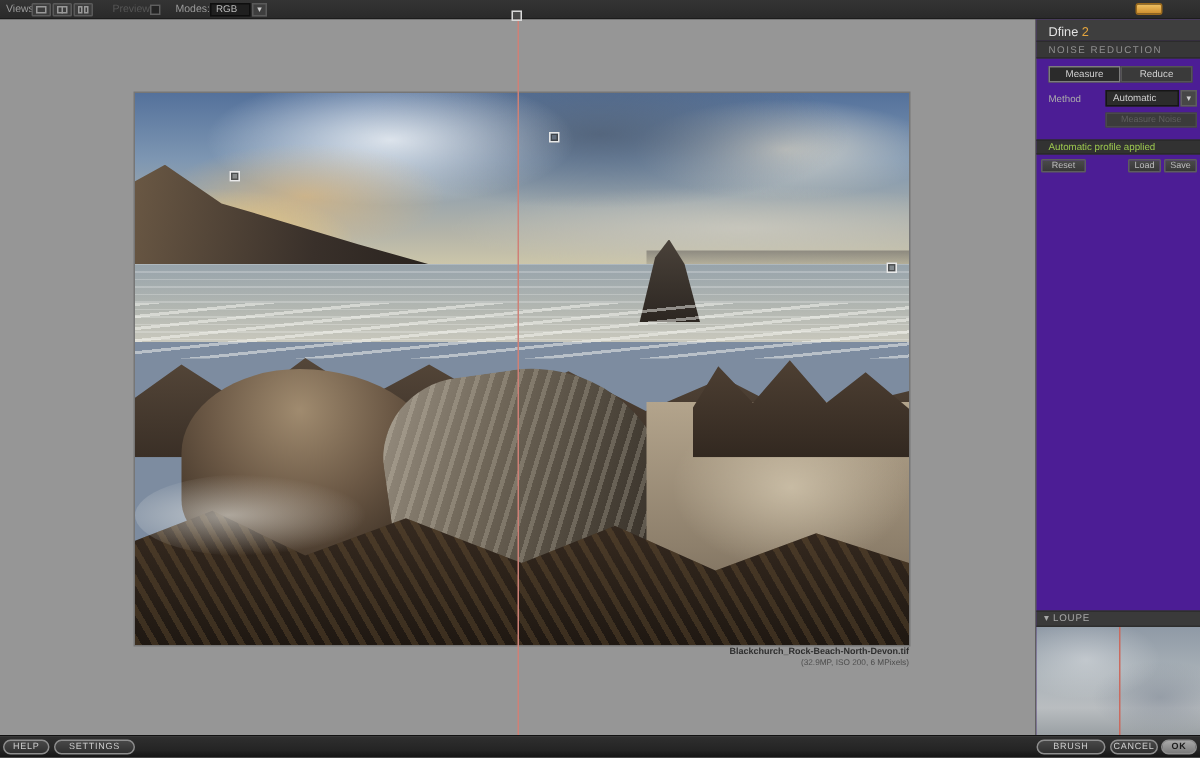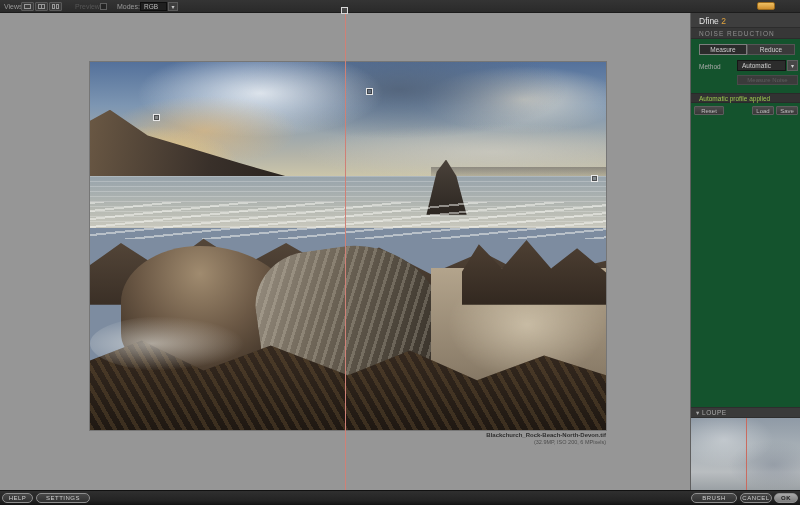--- a/index.html
+++ b/index.html
@@ -70,21 +70,21 @@
     background:radial-gradient(ellipse at 40% 50%, rgba(244,244,238,.85), rgba(244,244,238,0) 70%);}
 
   .marker{position:absolute;width:7px;height:7px;border:1px solid rgba(238,238,238,.95);background:rgba(90,90,90,.35);box-shadow:inset 0 0 0 1px rgba(40,40,40,.6);}
   .caption{position:absolute;left:90px;top:419px;width:516px;text-align:right;line-height:7px;}
   .cap1{font-size:6px;font-weight:bold;color:#2e2e2e;}
   .cap2{font-size:5.5px;color:#4d4d4d;}
   .split-line{position:absolute;left:345px;top:0;width:1px;height:477px;background:#cf8076;}
   .split-handle{position:absolute;left:341px;top:-6px;width:7px;height:7px;border:1px solid #d9d9d9;background:rgba(120,120,120,.4);}
 
   
-  .panel{position:absolute;left:690px;top:13px;width:110px;height:477px;background:#14532d;border-left:1px solid #5f5f5f;}
+  .panel{position:absolute;left:690px;top:13px;width:110px;height:477px;background:#4c1d95;border-left:1px solid #5f5f5f;}
   .panel-title{height:14px;background:#3e3e3e;padding:3px 0 0 8px;font-size:8.5px;color:#e2e2e2;}
   .panel-title .ver{color:#e2a43e;}
   .section-header{height:12px;background:#373737;border-top:1px solid #2c2c2c;border-bottom:1px solid #2c2c2c;padding:2px 0 0 8px;font-size:6.5px;letter-spacing:1px;color:#8f8f8f;}
   .tabs{position:absolute;left:8px;top:31px;width:96px;height:11px;display:flex;}
   .tab{flex:1;height:11px;font-size:6.5px;line-height:10px;text-align:center;color:#cfcfcf;border:1px solid #555;background:#3a3a3a;}
   .tab.active{background:#2b2b2b;border-color:#7d7d7d;}
   .method-label{position:absolute;left:8px;top:50px;font-size:6.5px;color:#ababab;}
   .method-select{position:absolute;left:46px;top:47px;width:49px;height:11px;background:#2c2c2c;border:1px solid #161616;color:#cfcfcf;font-size:6.5px;line-height:10px;padding-left:4px;}
   .method-arrow{position:absolute;left:96px;top:47px;width:11px;height:11px;background:#474747;border:1px solid #5e5e5e;color:#cfcfcf;font-size:6px;line-height:10px;text-align:center;}
   .measure-noise{position:absolute;left:46px;top:62px;width:61px;height:10px;background:#3b3b3b;border:1px solid #4a4a4a;color:#5e5e5e;font-size:6px;line-height:9px;text-align:center;}

